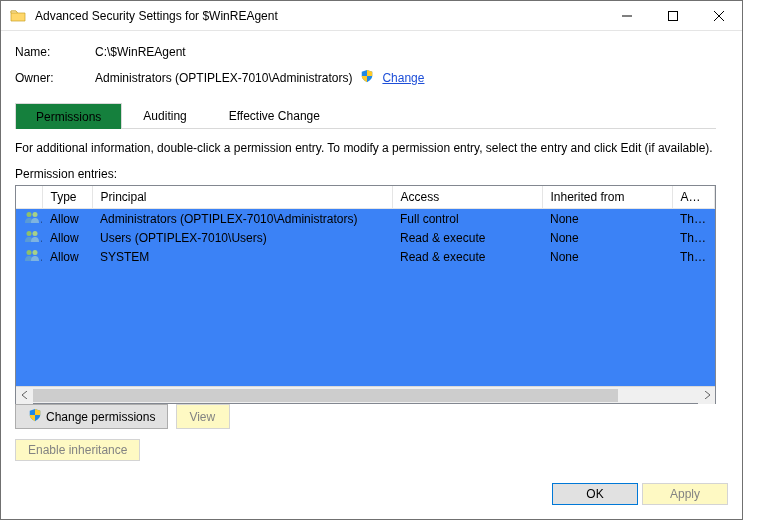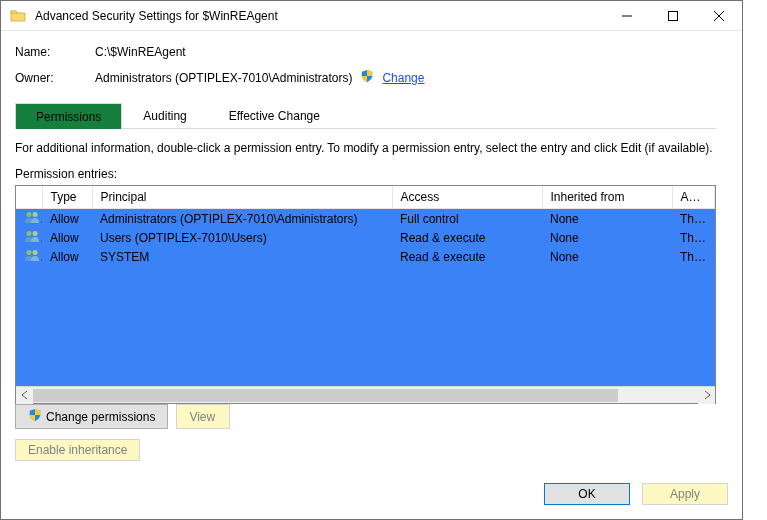--- a/index.html
+++ b/index.html
@@ -108,21 +108,21 @@
     min-width: 54px;
     color:#000;
     display:inline-flex; align-items:center; gap:4px;
     cursor: default;
   }
   button.win:disabled { color:#838383; background:#fef9c3; border-color:#d4d4d4; }
   button.win.default { border-color:#0078d7; }
   button.wide { min-width: 86px; justify-content:center; }
 
   .footer {
-    display:flex; justify-content:flex-end; gap:12px;
+    display:flex; justify-content:flex-end; gap:4px;
     padding: 10px 14px 14px 14px;
   }
 </style>
 </head>
 <body>
 
 <div class="window">
 
   <div class="titlebar">
     <span class="icon-slot">

